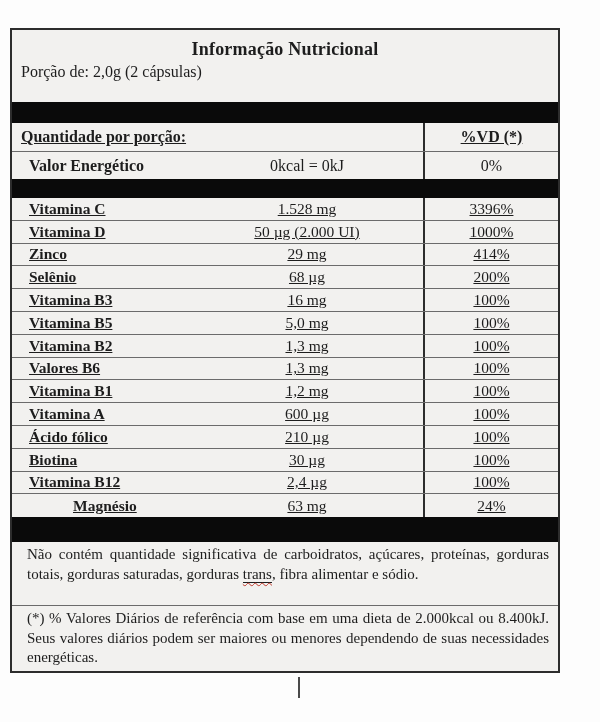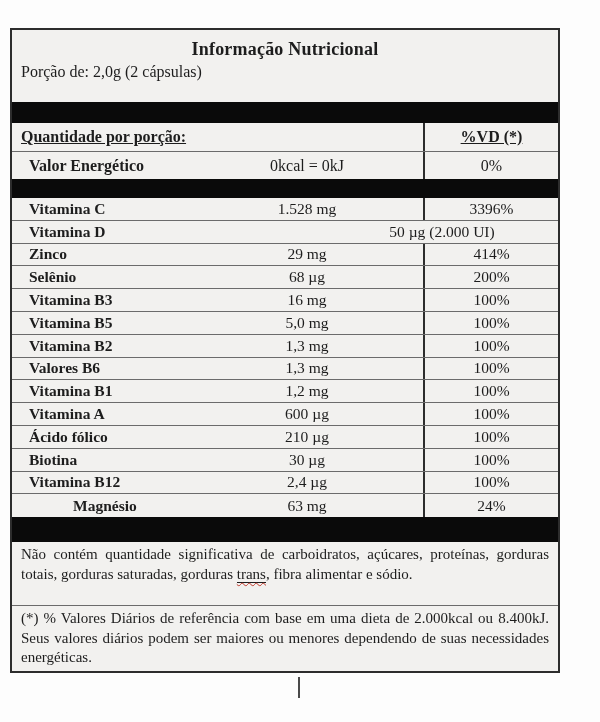--- a/index.html
+++ b/index.html
@@ -40,26 +40,26 @@
 
   .cell-main{flex:1;padding-left:9px;}
   .cell-name{flex:1;padding-left:17px;font-weight:700;white-space:nowrap;}
   .cell-amt{width:232px;flex:none;text-align:center;white-space:nowrap;}
   .cell-vd{
     width:135px;flex:none;text-align:center;
     border-left:2px solid var(--border-dark);
     align-self:stretch;display:flex;align-items:center;justify-content:center;
   }
 
-  .nrow{height:22.8px;border-bottom:1px solid var(--border-row);font-size:15.5px;}
+  .nrow{height:22.8px;border-bottom:1px solid var(--border-row);font-size:15.5px;text-decoration:underline;}
   .nrow:last-child{border-bottom:none;margin-left:44px;}
 
   .note{
     font-size:15px;line-height:19.5px;text-align:justify;
-    padding:3px 9px 0 9px;flex:none;
+    padding:3px 9px 0 15px;flex:none;
   }
   .note1{height:64px;border-bottom:1px solid var(--border-row);}
   .note2{flex:1;}
   .squiggle{
     border-bottom:1px solid var(--text);
     text-decoration:underline wavy var(--squiggle) 1px;
     text-underline-offset:3px;
   }
 
   .tick{
@@ -94,20 +94,21 @@
 
   <div id="nutrient-rows">
       <div class="row nrow">
         <div class="cell-name">Vitamina C</div>
         <div class="cell-amt">1.528 mg</div>
         <div class="cell-vd">3396%</div>
       </div>
       <div class="row nrow">
         <div class="cell-name">Vitamina D</div>
         <div class="cell-amt">50 µg (2.000 UI)</div>
+        <div class="cell-vd">1000%</div>
       </div>
       <div class="row nrow">
         <div class="cell-name">Zinco</div>
         <div class="cell-amt">29 mg</div>
         <div class="cell-vd">414%</div>
       </div>
       <div class="row nrow">
         <div class="cell-name">Selênio</div>
         <div class="cell-amt">68 µg</div>
         <div class="cell-vd">200%</div>

